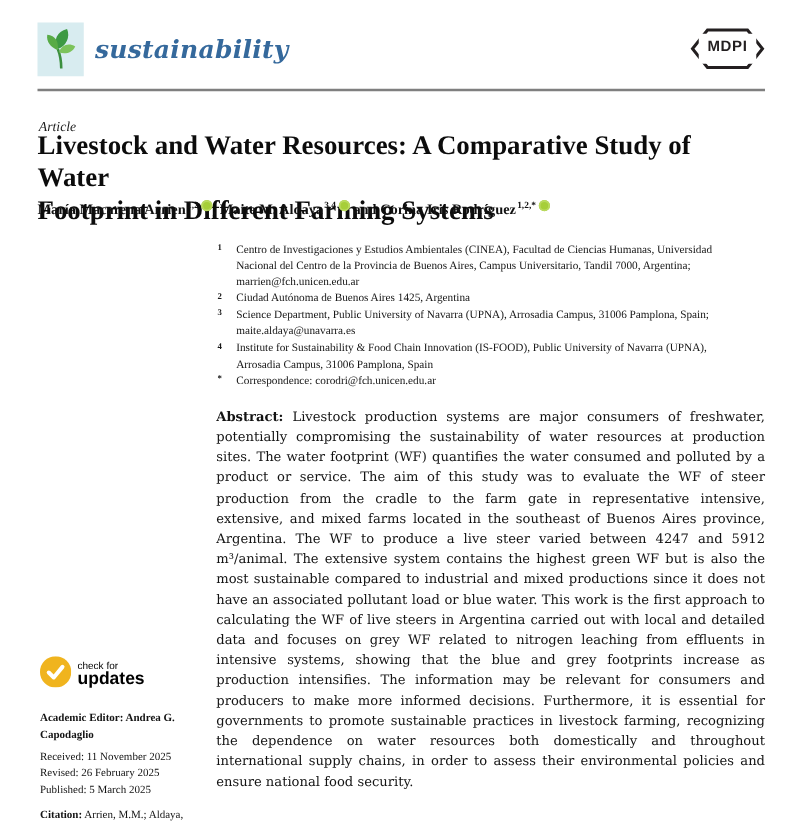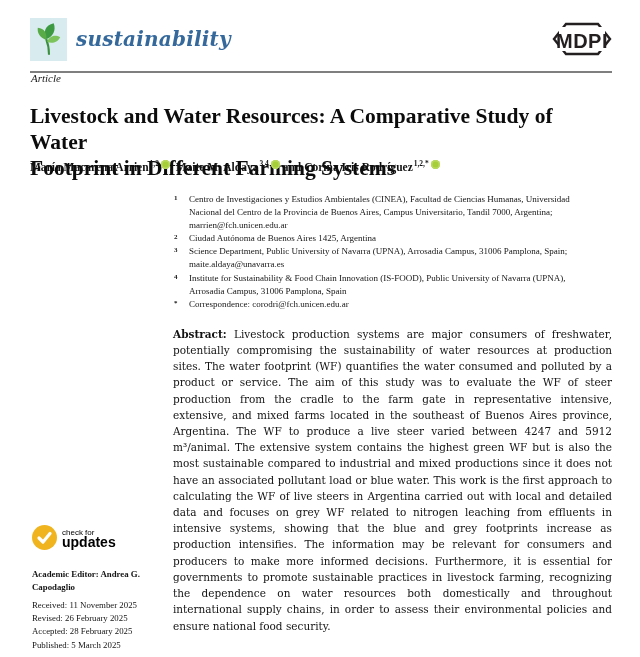--- a/index.html
+++ b/index.html
@@ -24,29 +24,29 @@
   .journal-name{
     font-family:"DejaVu Serif", serif;
     font-style:italic;font-weight:bold;
     font-size:20px;color:#35699c;letter-spacing:0.2px;
   }
   .mdpi-logo{position:relative;width:60px;height:38px;cursor:pointer;}
   .mdpi-logo svg{position:absolute;left:0;top:0;}
   .mdpi-text{
     position:absolute;left:0;top:10px;width:60px;text-align:center;
     font-family:"Liberation Sans", sans-serif;font-weight:bold;
-    font-size:20px;letter-spacing:0.5px;color:#231f20;background:transparent;
+    font-size:12px;letter-spacing:0.5px;color:#231f20;background:transparent;
   }
   .header-rule{
     position:absolute;top:71px;left:30px;right:28px;height:2px;
     background:#7f7f7f;
   }
   
   .article-label{
-    position:absolute;top:72px;left:31px;
+    position:absolute;top:96px;left:31px;
     font-style:italic;font-size:11px;color:#1a1a1a;
   }
   .title{
     position:absolute;top:103px;left:30px;right:28px;
     font-weight:bold;font-size:21.5px;line-height:26px;color:#0c0c0c;
   }
   .authors{
     position:absolute;top:159px;left:30px;right:28px;
     font-weight:bold;font-size:11.5px;color:#111;
   }
@@ -188,24 +188,20 @@
     <div class="dates">
       <div>
         <span>Received:</span>
         <span>11 November 2025</span>
       </div>
       <div>
         <span>Revised:</span>
         <span>26 February 2025</span>
       </div>
       <div>
-        <span>Accepted:</span>
-        <span>28 February 2025</span>
-      </div>
-      <div>
         <span>Published:</span>
         <span>5 March 2025</span>
       </div>
     </div>
 
     <div class="citation">
       <b>Citation:</b>
       <span>Arrien, M.M.; Aldaya,</span>
     </div>
 

